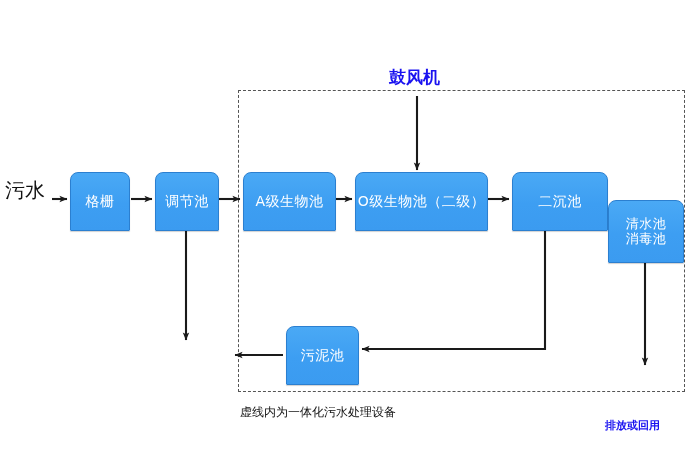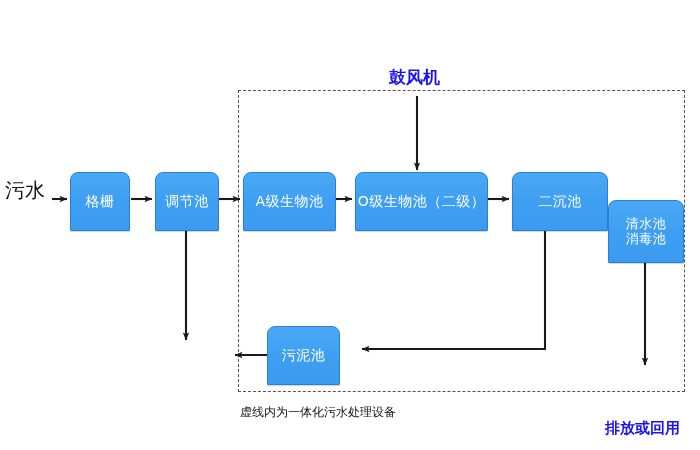--- a/index.html
+++ b/index.html
@@ -127,22 +127,22 @@
 
   <div class="node" style="left:512px; top:172px; width:96px; height:59px;">
     <span class="ln">二沉池</span>
   </div>
 
   <div class="node" style="left:608px; top:180px; width:76px; height:63px; font-size:13px;margin-top:20px;">
     <span class="ln">清水池</span>
     <span class="ln">消毒池</span>
   </div>
 
-  <div class="node" style="left:267px; top:326px; width:73px; height:59px;">
+  <div class="node" style="left:286px; top:326px; width:73px; height:59px;">
     <span class="ln">污泥池</span>
   </div>
 
 
-  <div class="label-text label-blue" style="left:605px; top:404px; font-size:15px;">排放或回用</div>
+  <div class="label-text label-blue" style="left:605px; top:404px; font-size:11px;font-family:Liberation Mono, monospace;">排放或回用</div>
 
   <div class="caption" style="left:240px; top:404px;">虚线内为一体化污水处理设备</div>
 
 </div>
 
 </body></html>

